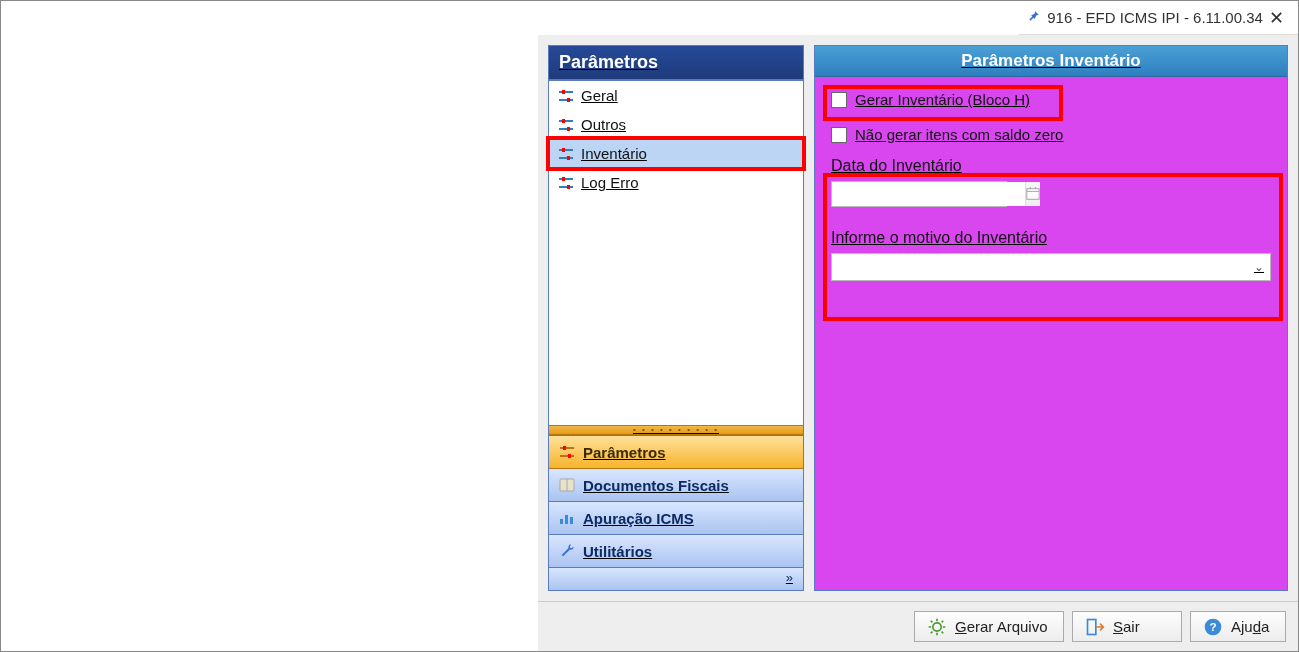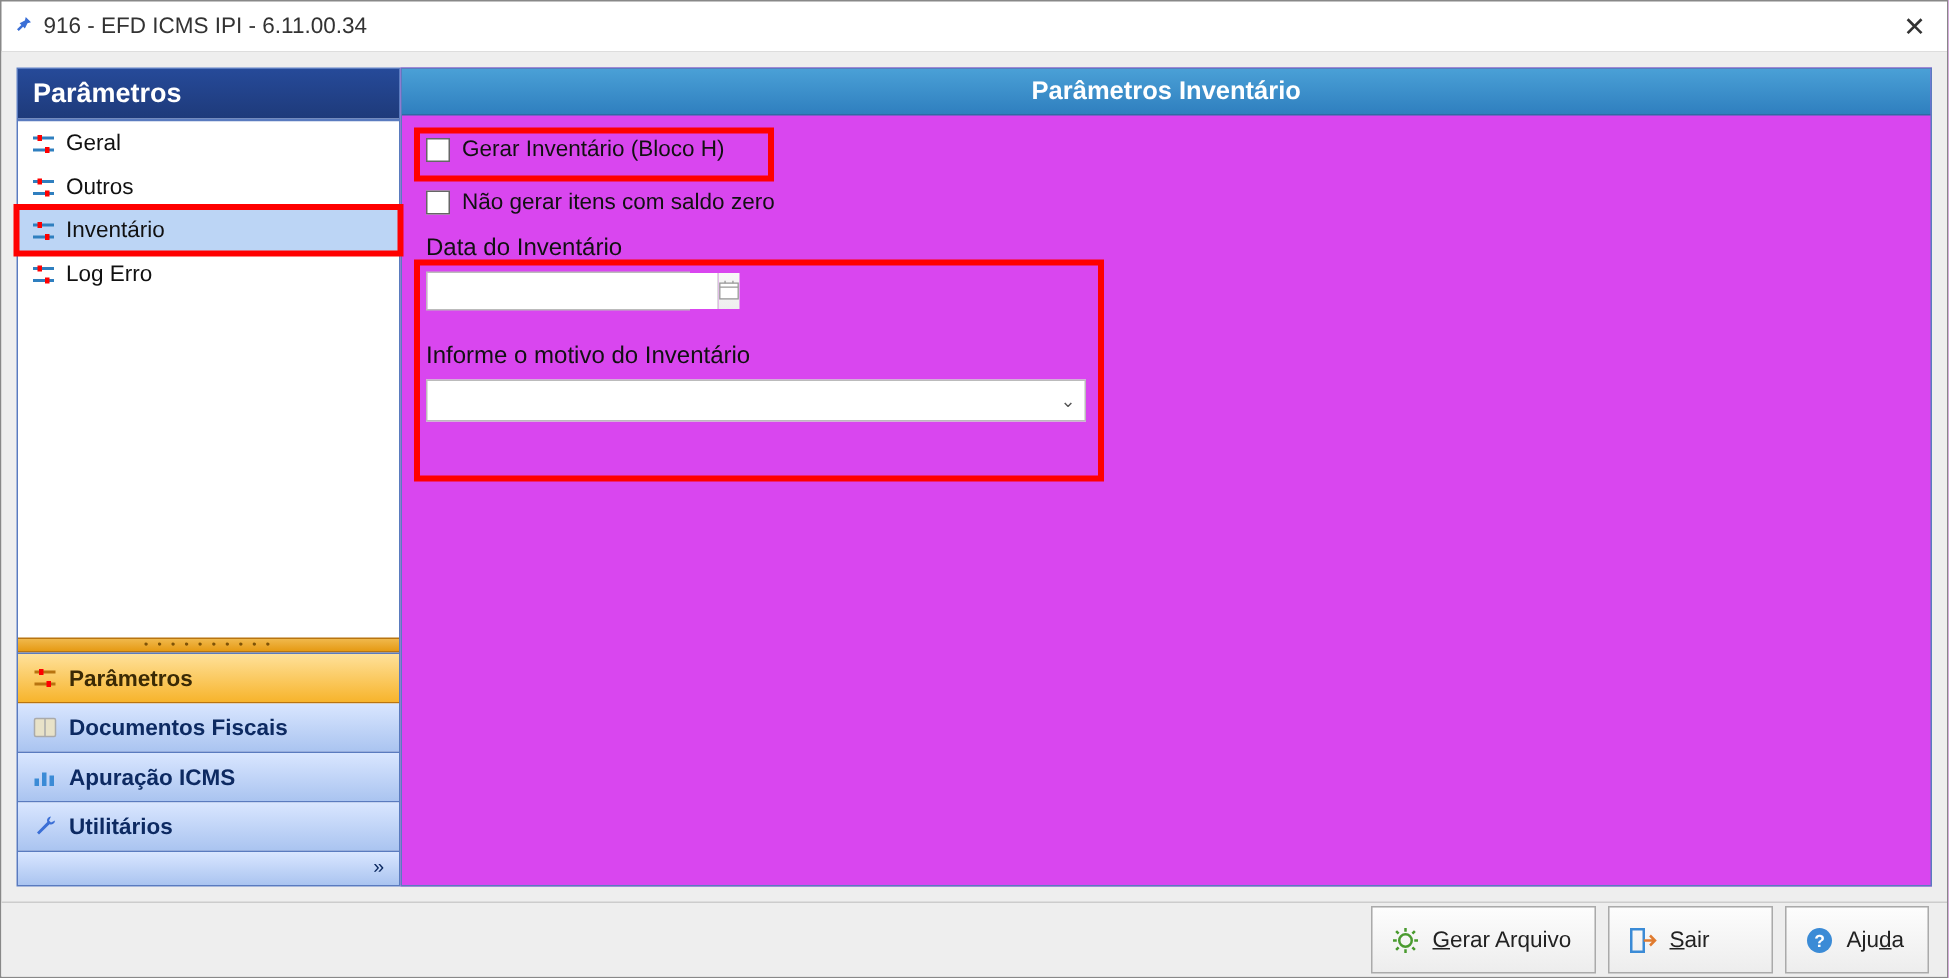--- a/index.html
+++ b/index.html
@@ -11,20 +11,21 @@
     background: #fff;
     overflow: hidden;
   }
   .window {
     width: 1299px;
     height: 652px;
     border: 1px solid #888;
     background: #fff;
     display: flex;
     flex-direction: column;
+    align-items: flex-end;
   }
   .titlebar {
     height: 34px;
     display: flex;
     align-items: center;
     padding: 0 8px;
     border-bottom: 1px solid #ddd;
     font-size: 15px;
     color: #333;
   }
@@ -44,21 +45,22 @@
   .client {
     flex: 1;
     display: flex;
     flex-direction: column;
     background: #eeeeee;
   }
   .main-area {
     flex: 1;
     padding: 10px;
     display: flex;
-    gap: 0;
+    gap: 10px;
+    text-decoration: underline;
   }
   .sidebar {
     width: 256px;
     border: 1px solid #5a7bbf;
     display: flex;
     flex-direction: column;
     background: #fff;
   }
   .sidebar-header {
     background: linear-gradient(#264a99, #1e3a7a);
@@ -228,21 +230,21 @@
     height: 50px;
     border-top: 1px solid #ccc;
     background: #eeeeee;
     display: flex;
     align-items: center;
     justify-content: flex-end;
     padding: 0 12px;
     gap: 8px;
   }
   .btn {
-    height: 45px;
+    height: 31px;
     min-width: 110px;
     padding: 4px 12px;
     border: 1px solid #aaa;
     background: linear-gradient(#fdfdfd,#ededed);
     display: flex;
     align-items: center;
     gap: 8px;
     cursor: pointer;
     font-size: 15px;
     color: #222;

